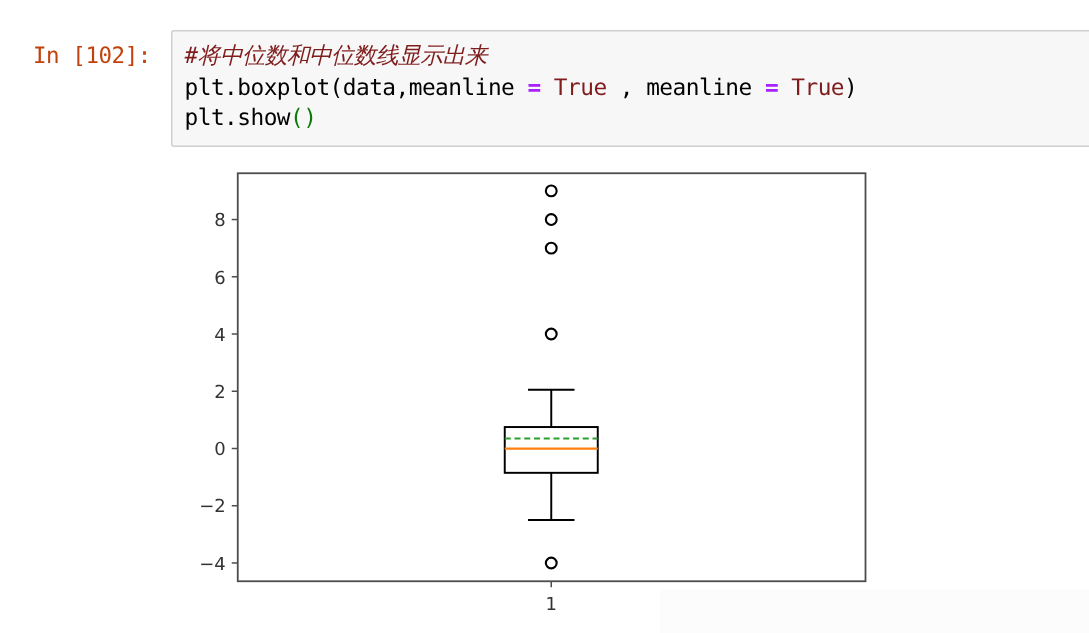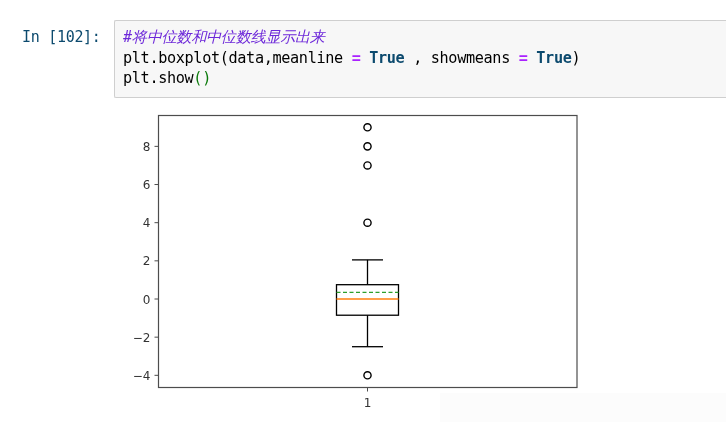--- a/index.html
+++ b/index.html
@@ -1,34 +1,34 @@
 <!DOCTYPE html>
 <html><head>
 <meta charset="utf-8">
 <style>
   html, body { margin:0; padding:0; background:#ffffff; }
   body { width:726px; height:422px; position:relative; overflow:hidden; font-family:"DejaVu Sans Mono", monospace; }
-  .prompt { position:absolute; left:22px; top:28px; font-size:15px; color:#0c4a6e; font-family:"DejaVu Sans Mono", monospace; letter-spacing:-0.3px; }
+  .prompt { position:absolute; left:22px; top:28px; font-size:15px; color:#c2410c; font-family:"DejaVu Sans Mono", monospace; letter-spacing:-0.3px; }
   .code-cell { position:absolute; left:114px; top:20px; width:620px; height:78px; background:#f7f7f7; border:1px solid #cfcfcf; border-right:none; box-sizing:border-box; border-radius:2px 0 0 2px; }
   .code { position:absolute; left:8px; top:6px; font-size:15.2px; line-height:20.5px; white-space:pre; color:#000; letter-spacing:-0.35px; }
-  .comment { color:#6d28d9; font-style:italic; }
-  .kw { color:#0c4a6e; font-weight:bold; }
+  .comment { color:#7f1d1d; font-style:italic; }
+  .kw { color:#7f1d1d; font-weight:normal; }
   .op { color:#aa22ff; font-weight:bold; }
   .paren { color:#0b7a0b; }
   .output-bg { position:absolute; left:440px; top:393px; width:286px; height:29px; background:#fcfcfc; }
   svg { position:absolute; left:0; top:0; }
 </style>
 </head>
 <body>
 
 <div class="prompt">In [102]:</div>
 
 <div class="code-cell">
   <div class="code"><span class="comment">#将中位数和中位数线显示出来</span>
-<span><span>plt.boxplot(data,meanline </span><span class="op">=</span><span class="kw"> True</span><span> , showmeans </span><span class="op">=</span><span class="kw"> True</span><span>)</span></span>
+<span><span>plt.boxplot(data,meanline </span><span class="op">=</span><span class="kw"> True</span><span> , meanline </span><span class="op">=</span><span class="kw"> True</span><span>)</span></span>
 <span><span>plt.show</span><span class="paren">()</span></span></div>
 </div>
 
 <div class="output-bg"></div>
 
 <svg id="chart" width="726" height="422">
   <g id="ticks">
       <line x1="154.5" x2="158.5" y1="146.36" y2="146.36" stroke="#4d4d4d" stroke-width="1"></line>
       <text x="150.5" y="150.86" text-anchor="end" font-size="12" fill="#333333" font-family="DejaVu Sans, sans-serif">8</text>
       <line x1="154.5" x2="158.5" y1="184.52" y2="184.52" stroke="#4d4d4d" stroke-width="1"></line>

